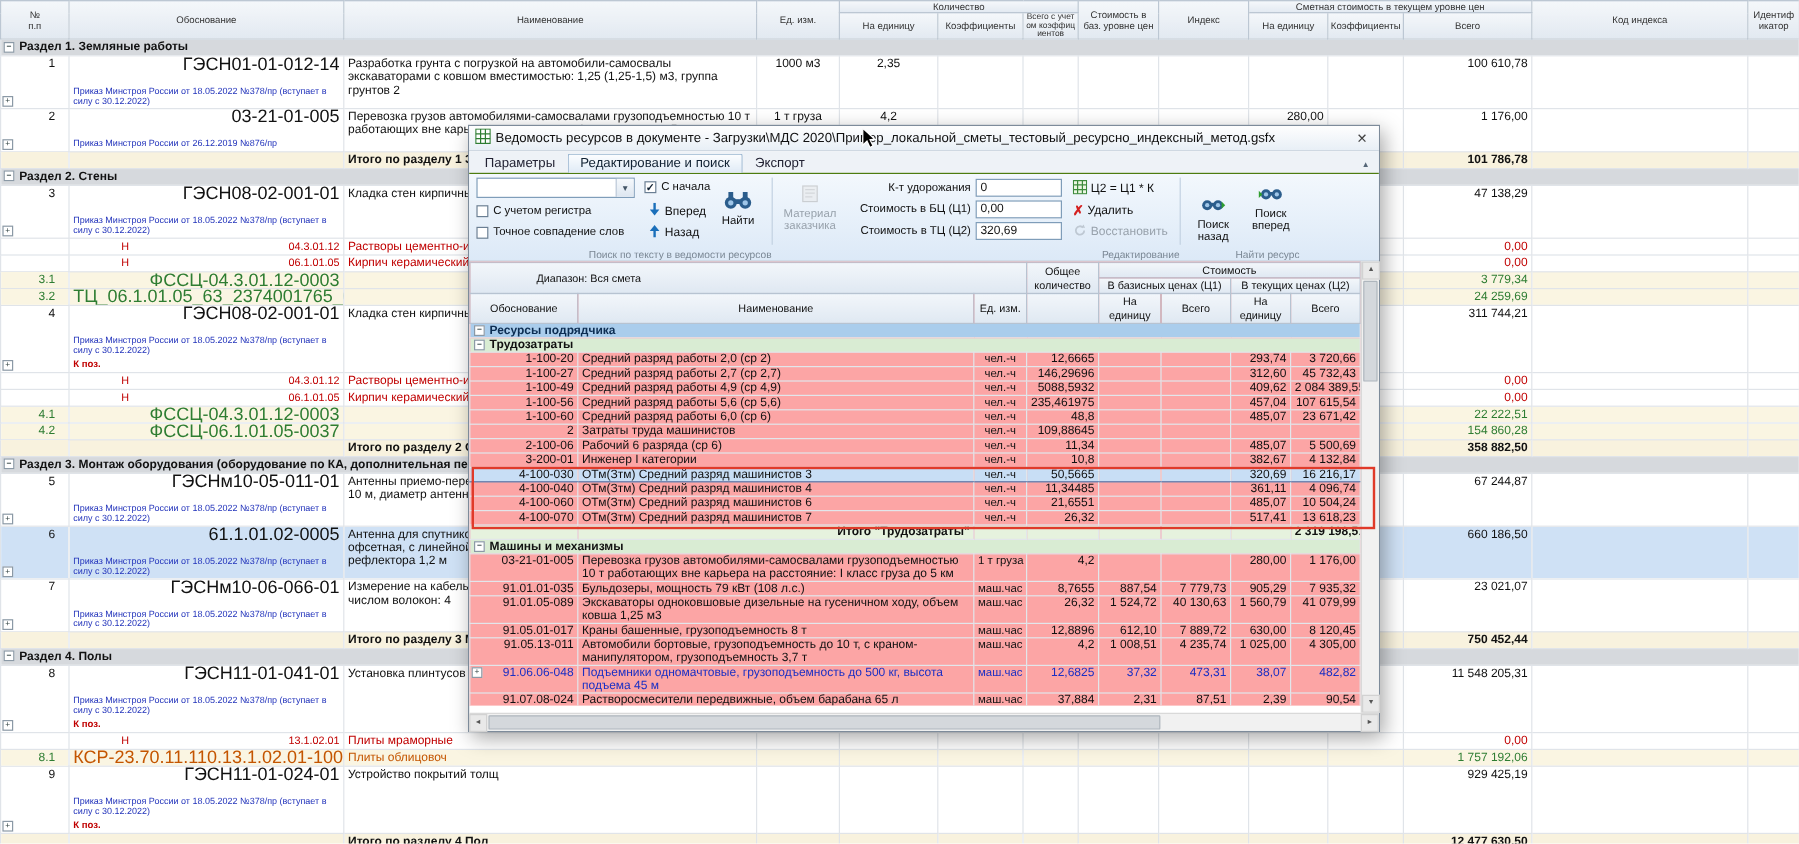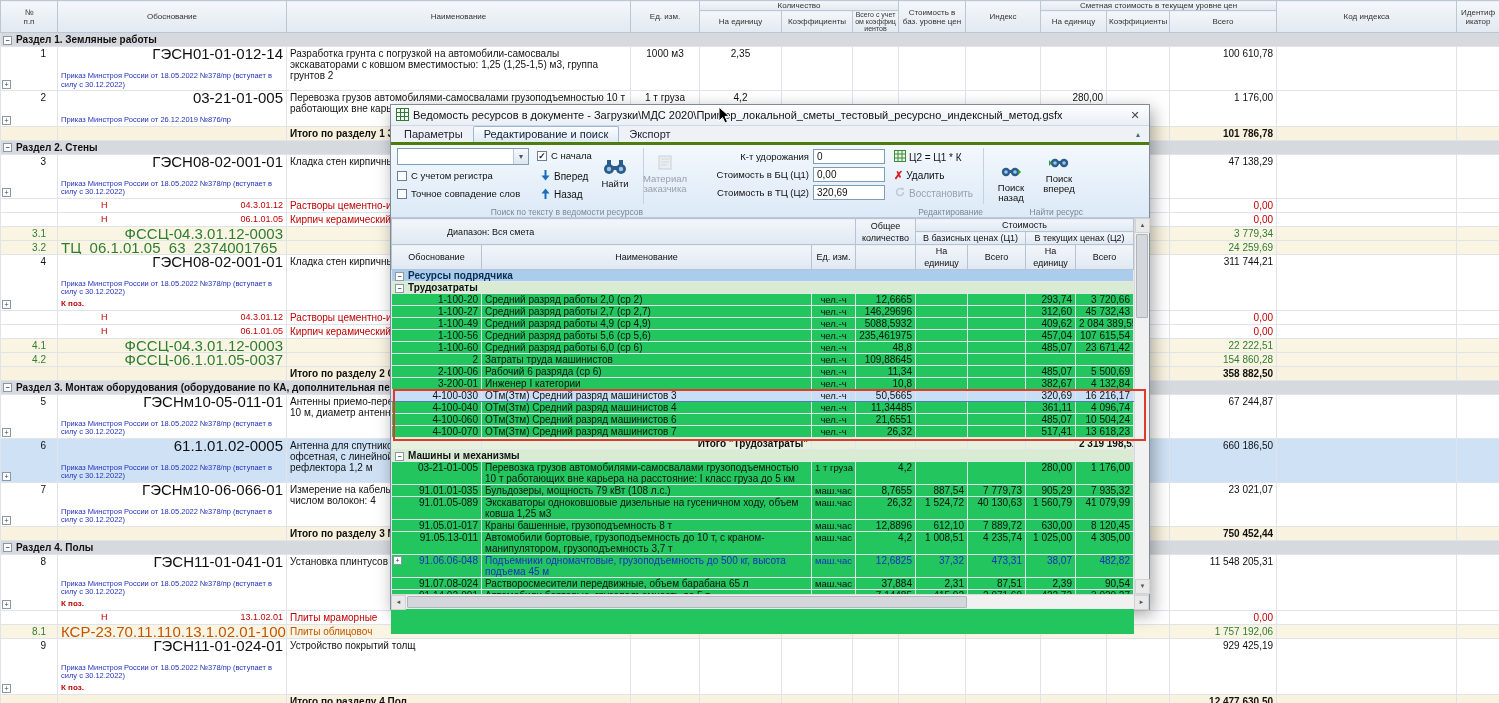--- a/index.html
+++ b/index.html
@@ -40,21 +40,21 @@
 .r-subrow .c-num-r{color:#2e7d32}
 tr.warn .code,tr.warn .c-name{color:#c45500}
 
 
 .dialog{position:absolute;left:390px;top:104px;width:760px;height:506px;background:#fff;
   border:1px solid #7d8b9a;box-shadow:3px 5px 16px rgba(0,0,0,.35);z-index:10}
 .dlg-title{height:21px;display:flex;align-items:center;gap:4px;padding:0 5px;
   background:linear-gradient(#fefefe,#e8eff6);border-bottom:1px solid #cfd8e2;font-size:11px;white-space:nowrap}
 .dlg-title-text{flex:1;overflow:hidden;text-overflow:ellipsis}
 .dlg-close{width:18px;text-align:center;font-size:11px;color:#444;cursor:pointer}
-.dlg-tabs{height:19px;background:#eef2f7;border-bottom:3px solid #4d7c0f;display:flex;align-items:flex-end;
+.dlg-tabs{height:19px;background:#eef2f7;border-bottom:1px solid #4d7c0f;display:flex;align-items:flex-end;
   padding:0 3px;font-size:11px}
 .tab{padding:1px 10px 2px;color:#223;cursor:pointer}
 .tab.active{background:linear-gradient(#fbfdff,#dfeaf6);border:1px solid #9db8d2;border-bottom:none;
   border-radius:2px 2px 0 0;color:#123}
 .tab-chevron{margin-left:auto;width:16px;text-align:center;font-size:8px;color:#567;cursor:pointer;padding-bottom:3px}
 .dlg-toolbar{position:relative;height:73px;background:linear-gradient(#f3f8fd,#dcE9f7);
   border-bottom:1px solid #b9c9da;font-size:10px}
 .dlg-toolbar>div,.dlg-toolbar>label{position:absolute}
 .combo{width:132px;height:17px;border:1px solid #7f9db9;background:#fff;display:flex}
 .combo-val{flex:1;padding:1px 3px}
@@ -70,21 +70,21 @@
 .disabled{color:#98a2ac}
 .disabled svg{opacity:.5}
 .xicon{color:#d42020;font-weight:bold;font-size:11px}
 .fld{display:flex;align-items:center}
 .flbl{width:100px;text-align:right;margin-right:4px;font-size:9.5px;white-space:nowrap}
 .fin{width:72px;height:15px;border:1px solid #7f9db9;background:#fff;padding:1px 3px;font-size:10px}
 .tb-sep{top:3px;bottom:13px;width:1px;background:#c3d2e2}
 .grp-cap{bottom:0;text-align:right;font-size:8.5px;color:#7a8794;white-space:nowrap;overflow:hidden}
 
 
-.dlg-tablewrap{position:absolute;left:0;top:113px;width:743px;height:416px;overflow:hidden;background:#22c55e}
+.dlg-tablewrap{position:absolute;left:0;top:113px;width:743px;height:370px;overflow:hidden;background:#fca5a5}
 .dt{width:742px;font-size:10px}
 .dt th{background:linear-gradient(#f2f6fa,#dfe8f2);border:1px solid #b7c3d1;font-weight:normal;
   font-size:9px;line-height:12px;height:13px;padding:0 2px;text-align:center;overflow:hidden}
 .dt th.hrange{text-align:left;padding-left:55px}
 .dt td{border:1px solid #e2e6eb;padding:0 3px;line-height:11px;vertical-align:top;overflow:hidden}
 .d-sec td{background:#aacdec;font-weight:bold;color:#0c2d52}
 .d-grp td{background:#d9ecd3;font-weight:bold}
 .d-tot td{background:#e6f2de;font-weight:bold}
 .d-glabel{padding-left:2px}
 .dexp{margin-right:4px}
@@ -711,21 +711,21 @@
             <rect x="9" y="7" width="6" height="4" fill="#2b5d8c"></rect>
             <rect x="4" y="1" width="4" height="5" fill="#2b5d8c"></rect>
             <rect x="16" y="1" width="4" height="5" fill="#2b5d8c"></rect>
             <circle cx="6" cy="10" r="2.2" fill="#9fc6e8"></circle>
             <circle cx="18" cy="10" r="2.2" fill="#9fc6e8"></circle>
           </svg></span>
       <span>Найти</span>
     </div>
     <div class="tb-sep" style="left:252px"></div>
 
-    <div class="big disabled" style="left:246px;top:3px;width:56px">
+    <div class="big disabled" style="left:256px;top:3px;width:56px">
       <span><svg width="14" height="15">
             <rect x="1" y="1" width="12" height="13" fill="#e8e8e8" stroke="#aaa"></rect>
             <path d="M3 4h8M3 7h8M3 10h6" stroke="#bbb"></path>
           </svg></span>
       <span class="two">Материал заказчика</span>
     </div>
     <div class="fld" style="left:318px;top:4px">
       <span class="flbl">К-т удорожания</span>
       <span class="fin">0</span>
     </div>

